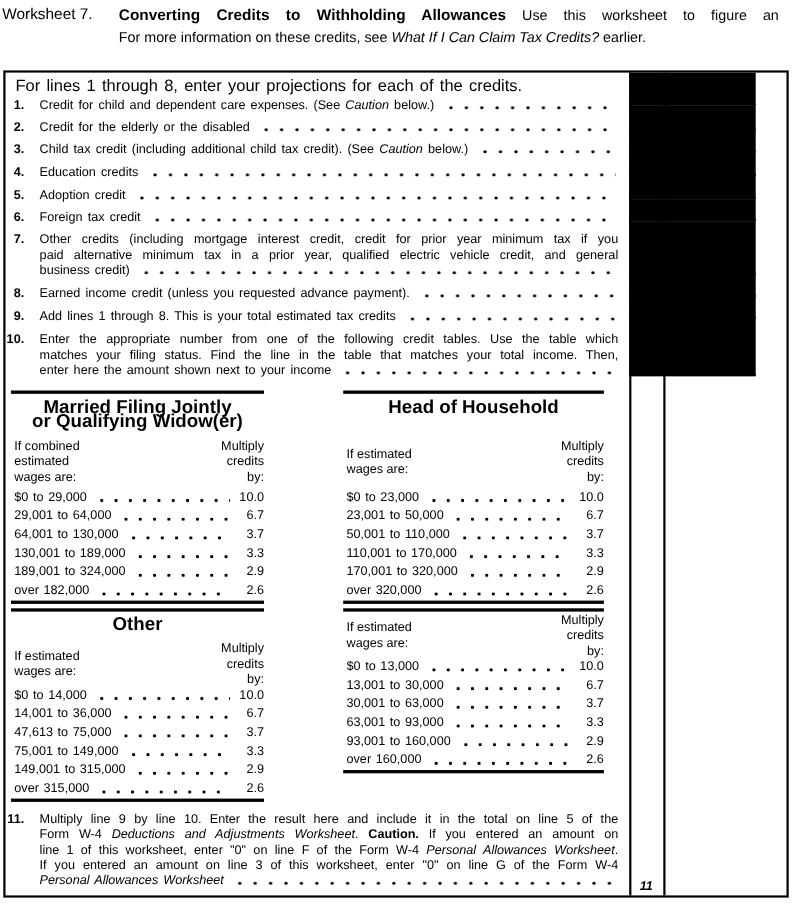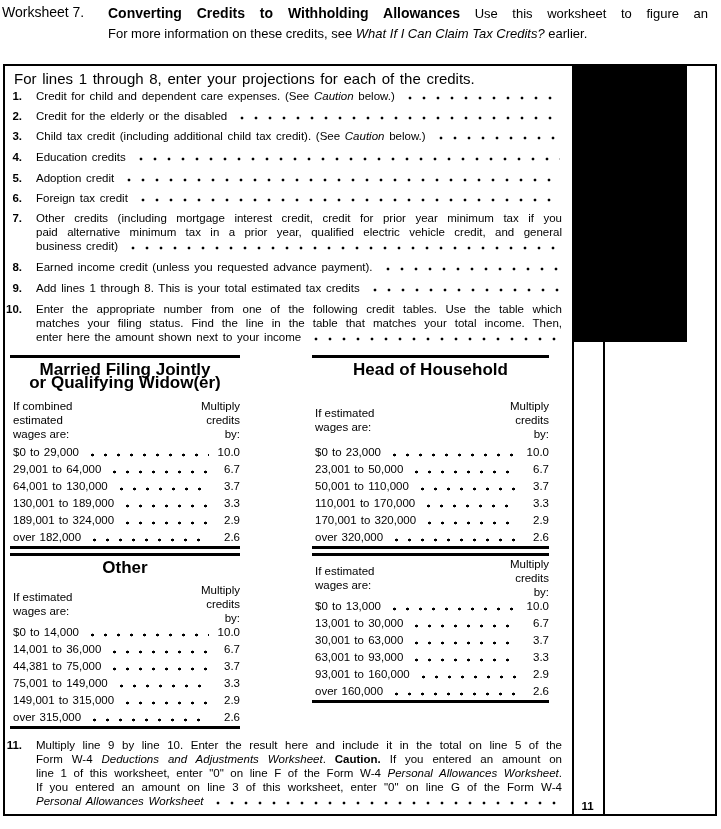--- a/index.html
+++ b/index.html
@@ -17,21 +17,21 @@
   .hdr-line.jfull{text-align:justify;text-align-last:justify;}
   .hdr-title{font-weight:bold;font-size:14px;}
 
   
   .wbox{position:absolute;left:3px;top:64px;width:714px;height:752px;border:2px solid #000;box-sizing:border-box;background:#fff;}
   .vline{position:absolute;top:0;bottom:0;width:2px;background:#000;}
   .vline.a{left:567px;}
   .vline.b{left:598px;}
 
   
-  .arow{position:absolute;left:567px;width:115px;box-sizing:border-box;}
+  .arow{position:absolute;left:567px;width:115px;box-sizing:border-box;font-style:italic;}
   .arow.rule{border-bottom:2px solid #000;}
   .arow .rnum{position:absolute;left:2px;width:27px;bottom:2px;text-align:center;font-weight:bold;font-size:11.5px;}
   .arow .entry{position:absolute;left:33px;right:0;top:0;bottom:0;}
 
   
   .intro{position:absolute;left:9px;top:4px;font-size:15px;word-spacing:1.5px;}
   .item{position:absolute;left:0;width:557px;font-size:11.5px;line-height:14px;}
   .item-num{position:absolute;right:540px;top:0;white-space:nowrap;font-weight:bold;}
   .item-body{margin-left:31px;}
   .item-line.just{text-align:justify;text-align-last:justify;white-space:nowrap;}
@@ -321,21 +321,21 @@
             <span class="t-range">$0 to 14,000</span>
             <span class="leader"></span>
             <span class="t-val">10.0</span>
           </div>
           <div class="trow">
             <span class="t-range">14,001 to 36,000</span>
             <span class="leader"></span>
             <span class="t-val">6.7</span>
           </div>
           <div class="trow">
-            <span class="t-range">44,381 to 75,000</span>
+            <span class="t-range">47,613 to 75,000</span>
             <span class="leader"></span>
             <span class="t-val">3.7</span>
           </div>
           <div class="trow">
             <span class="t-range">75,001 to 149,000</span>
             <span class="leader"></span>
             <span class="t-val">3.3</span>
           </div>
           <div class="trow">
             <span class="t-range">149,001 to 315,000</span>

